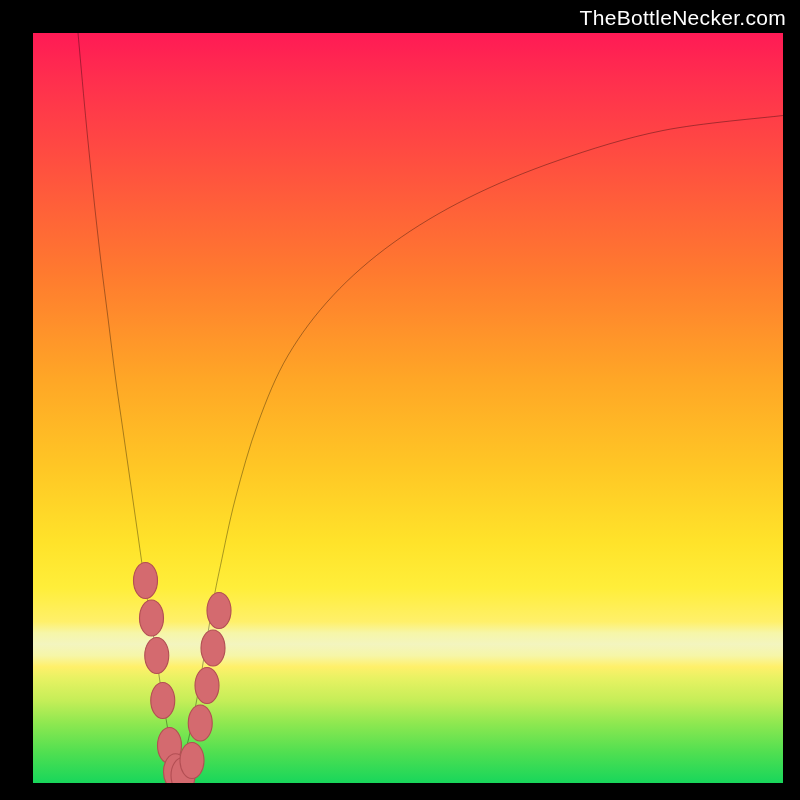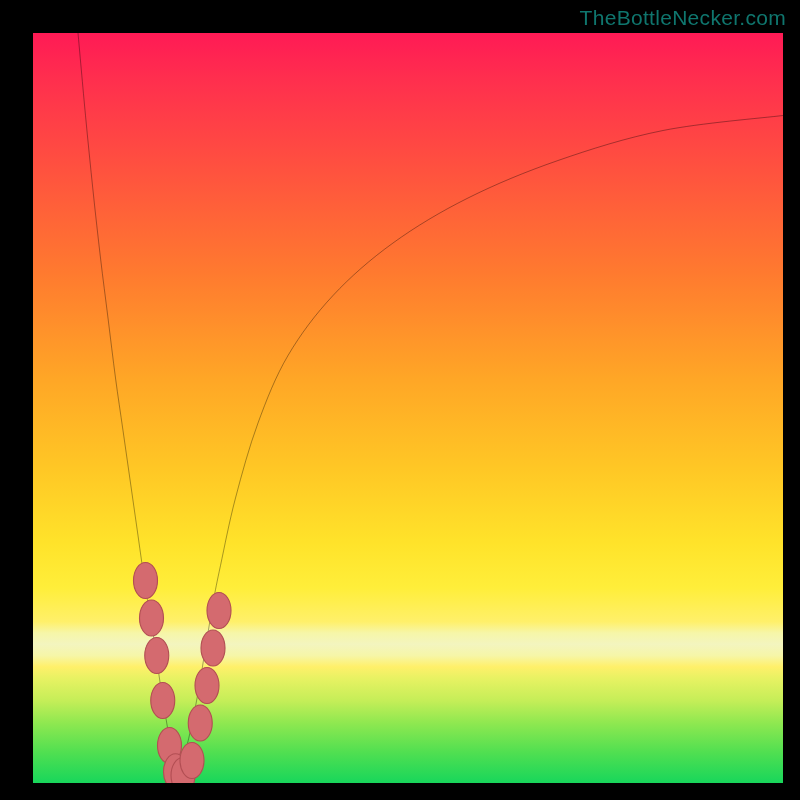--- a/index.html
+++ b/index.html
@@ -52,21 +52,21 @@
     );
   }
   svg.curve {
     position: absolute;
     inset: 0;
   }
   .watermark {
     position: absolute;
     top: 6px;
     right: 14px;
-    color: #0f766e;
+    color: #ffffff;
     font-size: 21px;
     letter-spacing: 0.3px;
     font-weight: 500;
     user-select: none;
   }
 </style>
 </head>
 <body>
 
 <div class="frame">

